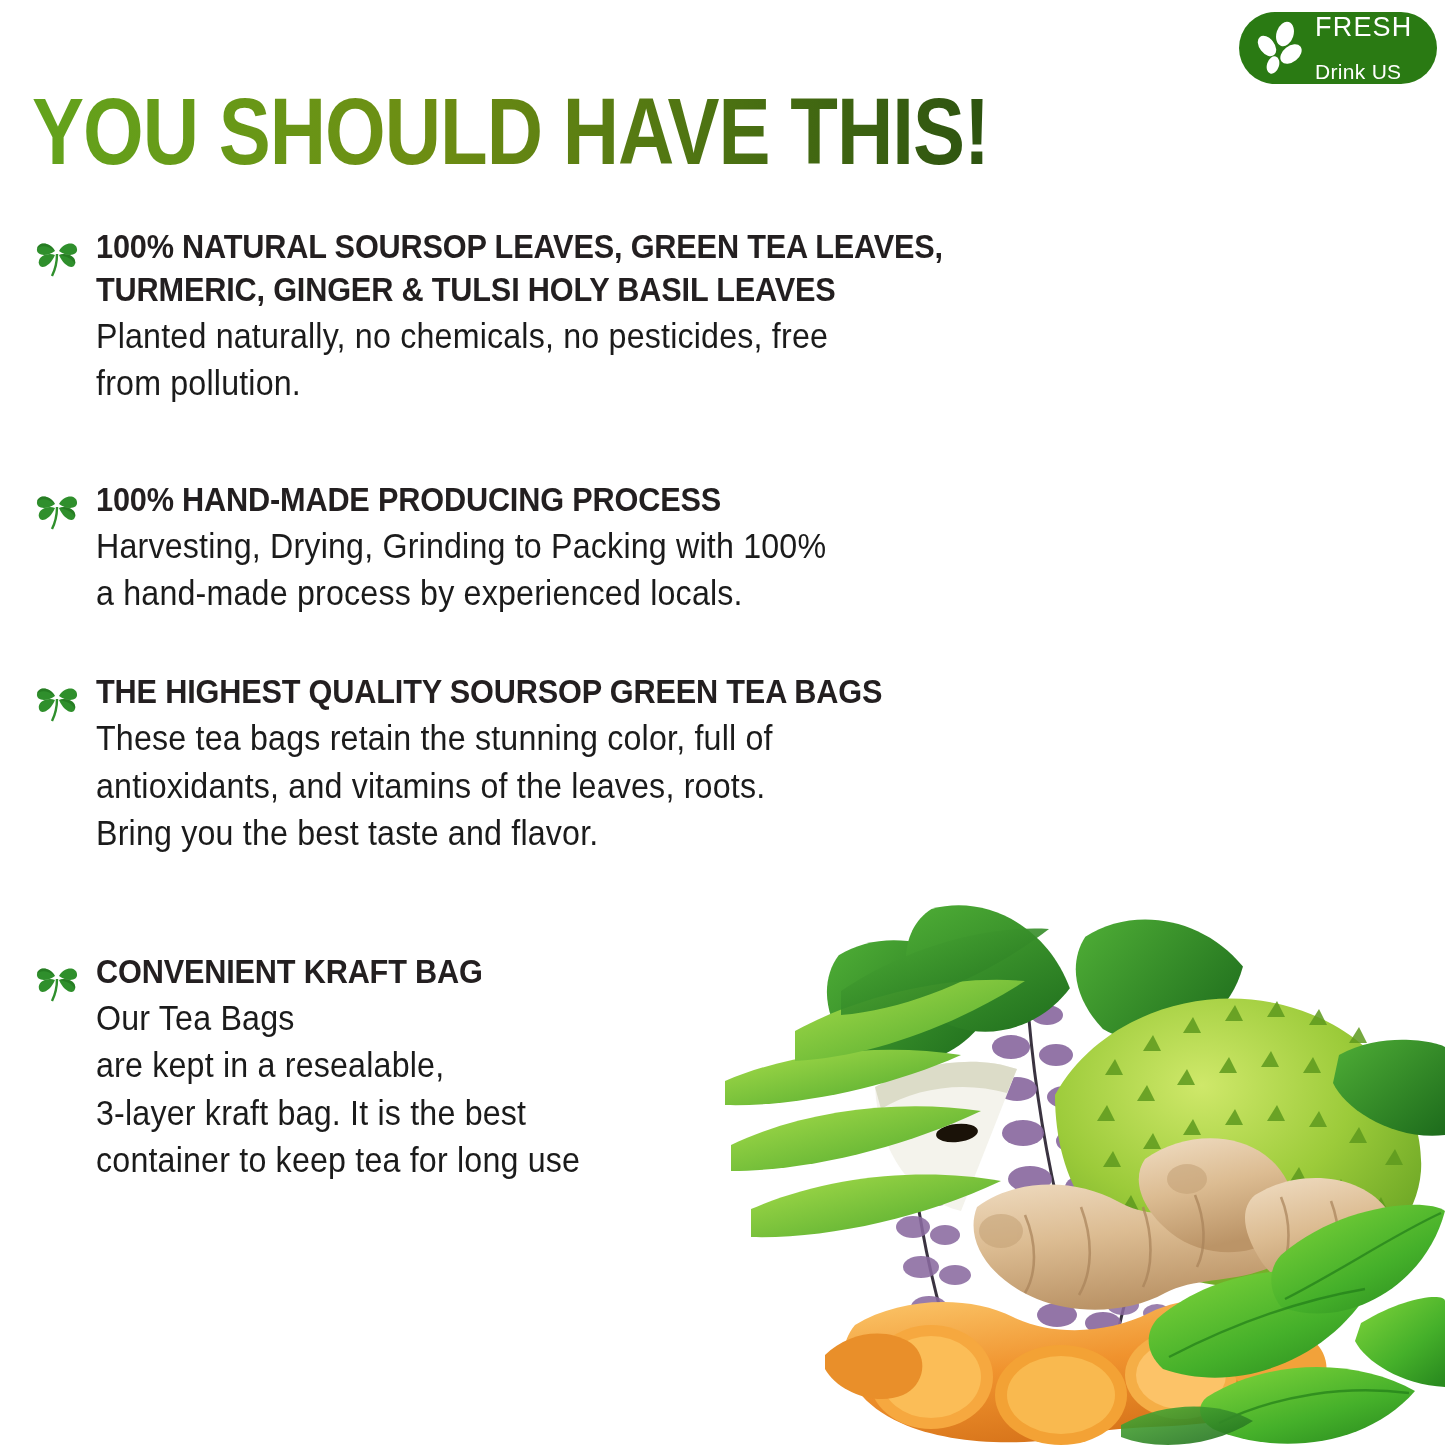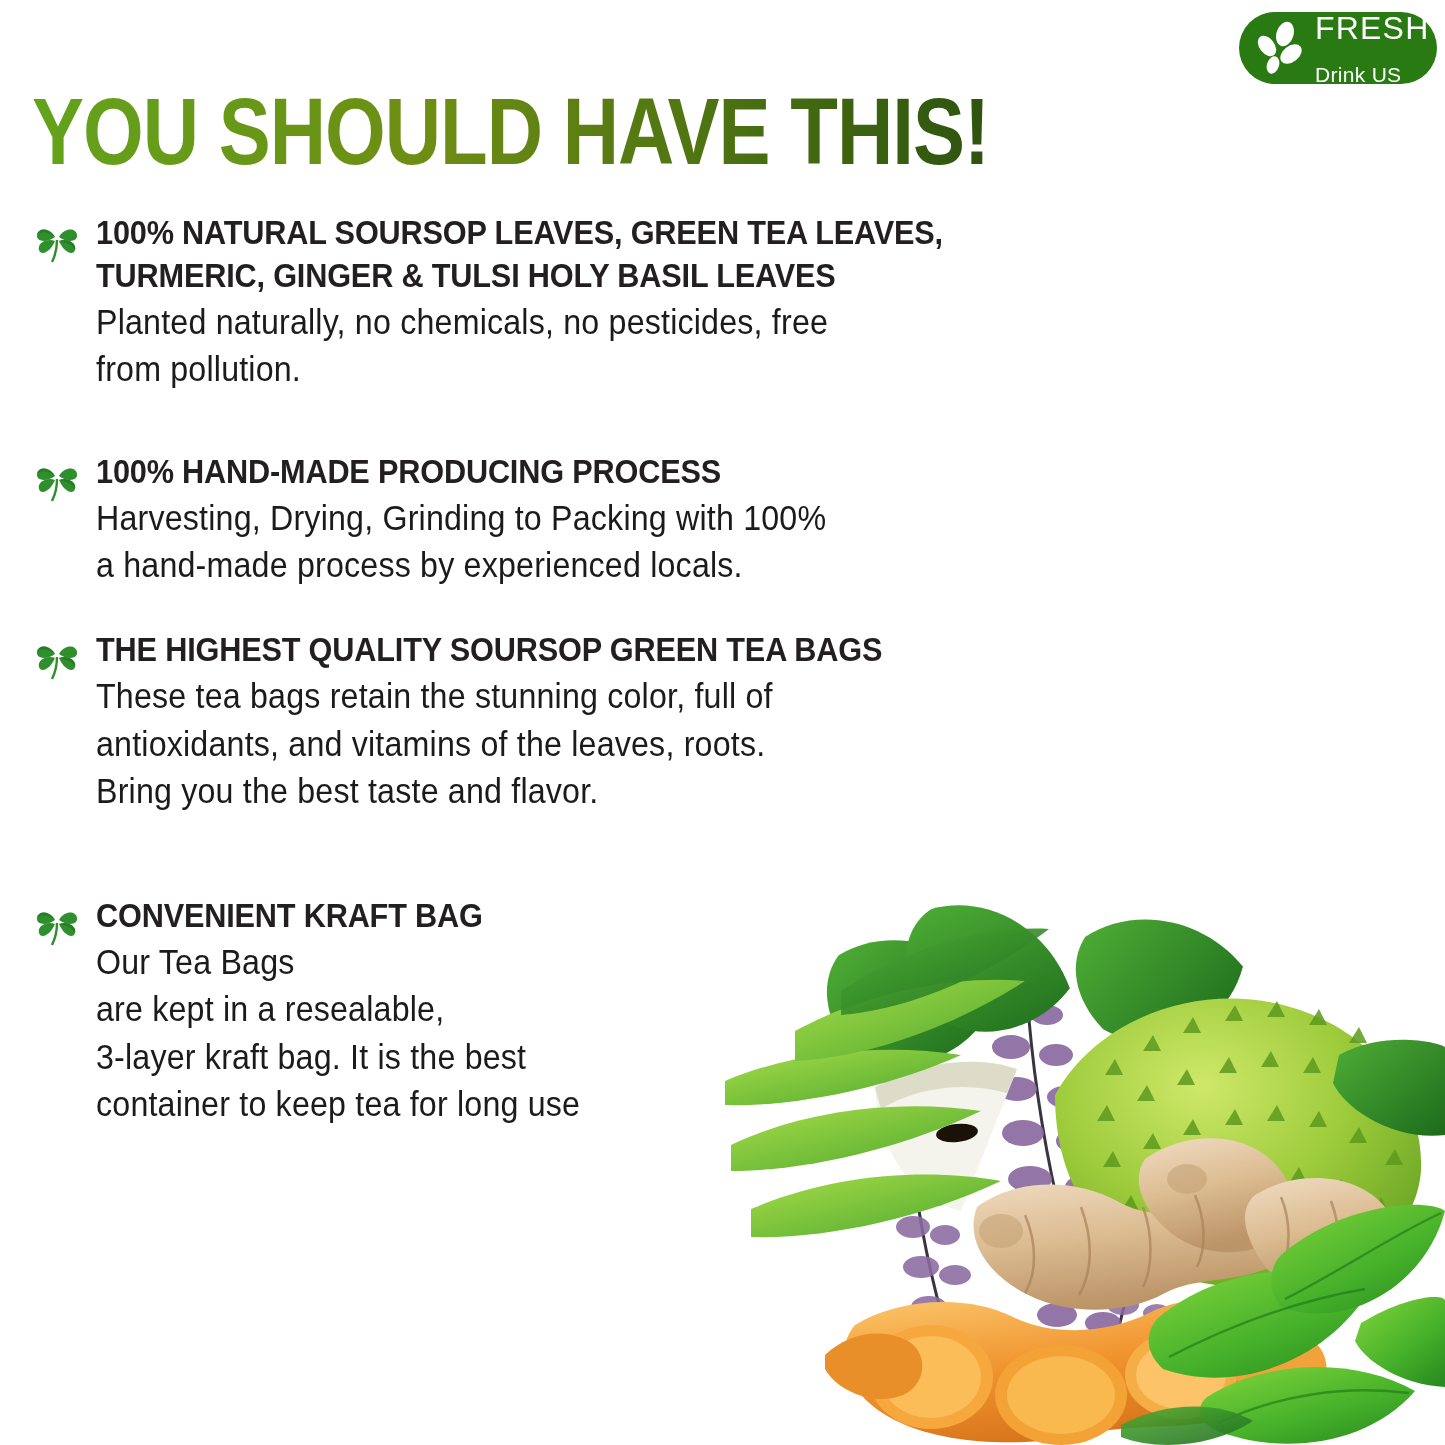--- a/index.html
+++ b/index.html
@@ -15,21 +15,21 @@
   .logo-badge{
     position:absolute;top:12px;right:8px;
     width:198px;height:72px;
     background:#2a7a13;border-radius:36px;
     display:flex;align-items:center;gap:6px;
     padding-left:14px;box-sizing:border-box;
   }
   .logo-mark{width:56px;height:56px;flex:0 0 56px;position:relative;}
   .logo-text{display:flex;flex-direction:column;justify-content:center;line-height:1;}
   .logo-fresh{
-    color:#ffffff;font-size:32px;font-weight:400;letter-spacing:1.2px;
+    color:#ffffff;font-size:27px;font-weight:400;letter-spacing:1.2px;
     font-family:"Liberation Sans", sans-serif;
   }
   .logo-drink{
     color:#ffffff;font-size:21px;font-weight:400;letter-spacing:.3px;
     margin-top:20px;font-family:"Liberation Sans", sans-serif;
   }
 
   
   .headline{
     position:absolute;left:32px;top:83px;
@@ -38,21 +38,21 @@
     font-family:"Liberation Sans", sans-serif;
     transform:scaleY(1.22);transform-origin:left top;
     background:linear-gradient(90deg,#63a31c 0%,#6d8d13 42%,#4c7212 72%,#2d5310 100%);
     -webkit-background-clip:text;background-clip:text;
     color:transparent;-webkit-text-fill-color:transparent;
     white-space:nowrap;
   }
 
   
   .bullets{position:absolute;left:30px;top:212px;width:1240px;}
-  .bullet{position:relative;padding-left:66px;margin-bottom:14px;}
+  .bullet{position:relative;padding-left:66px;margin-bottom:14px;margin-top:14px;}
   .clover{position:absolute;left:4px;top:6px;width:46px;height:46px;}
   .b-title{
     font-family:"Liberation Sans", sans-serif;
     font-weight:bold;font-size:33px;line-height:1.30;
     color:#231f20;letter-spacing:-0.2px;
     transform:scaleX(.93);transform-origin:left center;
     white-space:nowrap;
   }
   .b-body{
     font-family:"Liberation Sans", sans-serif;

